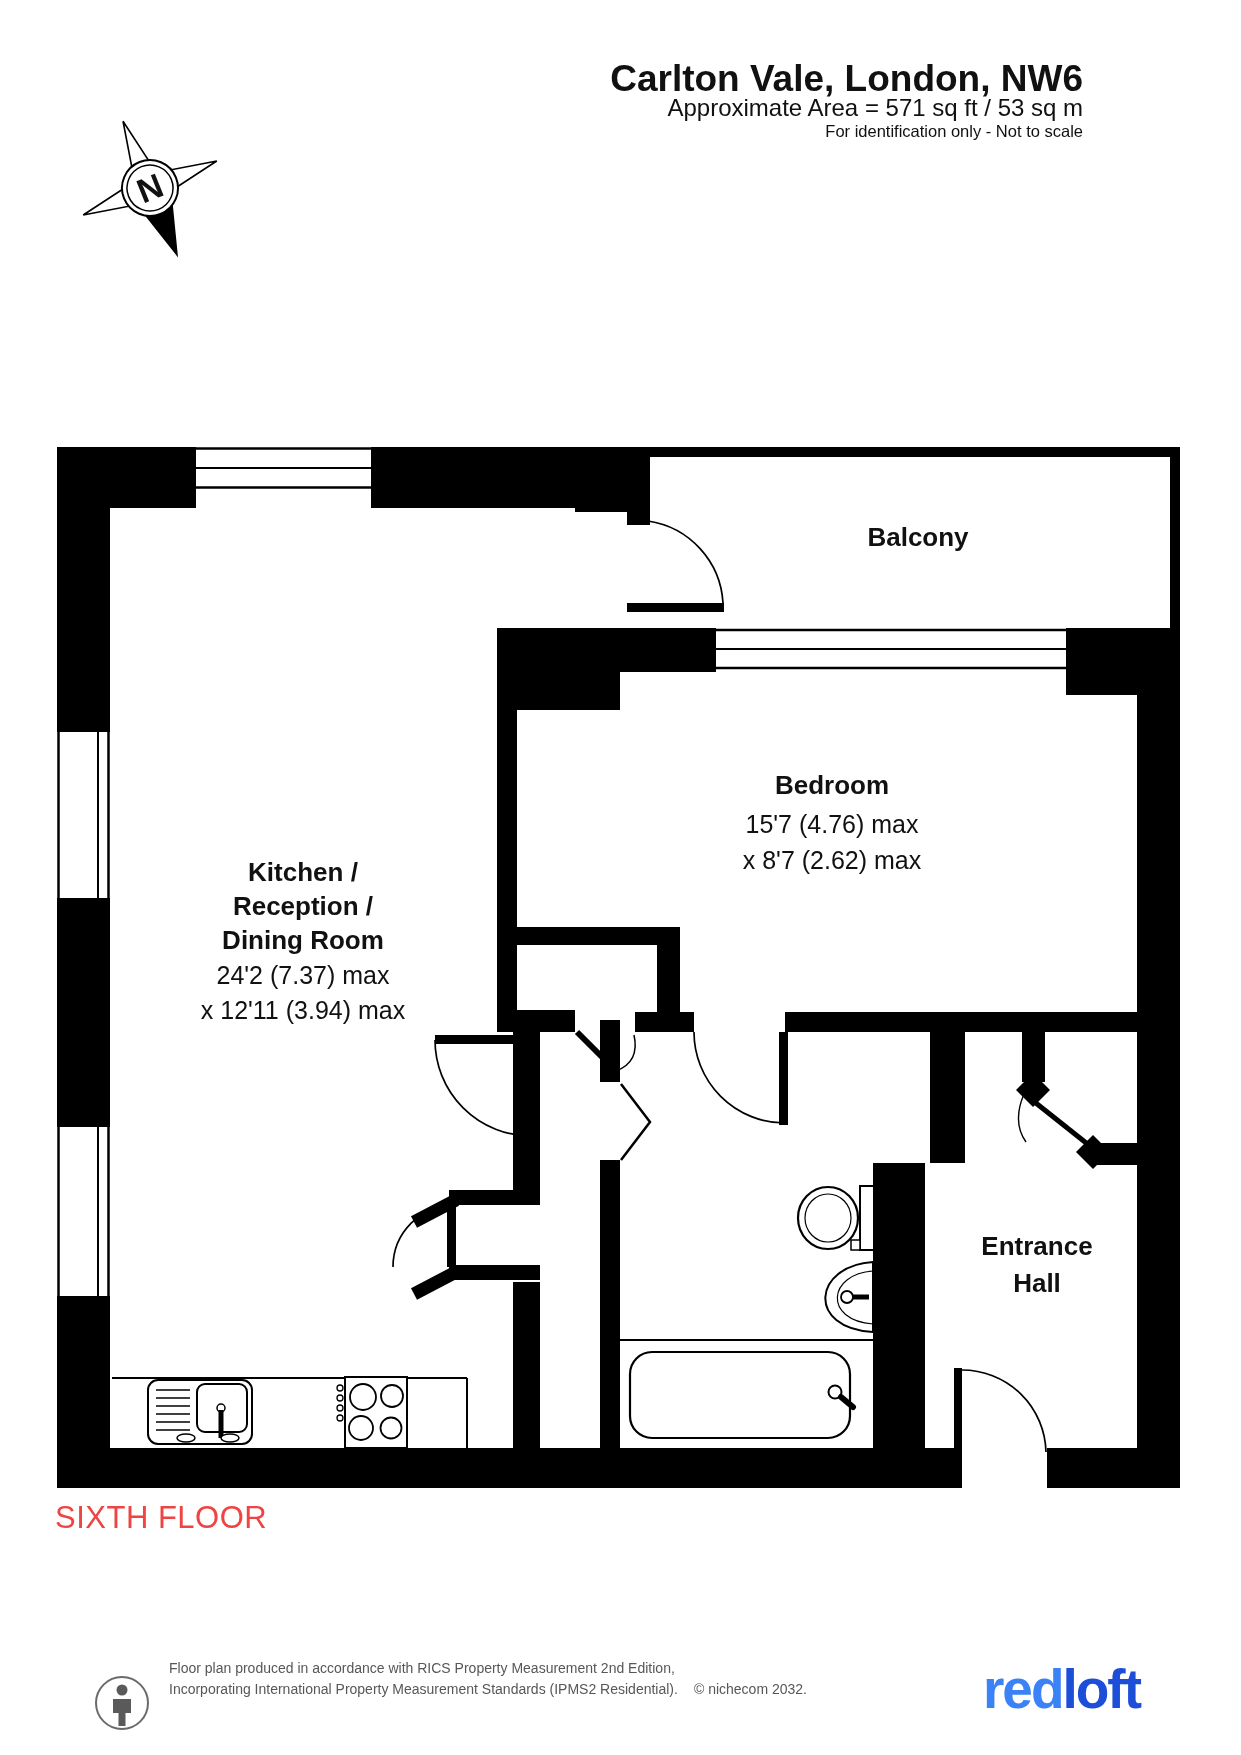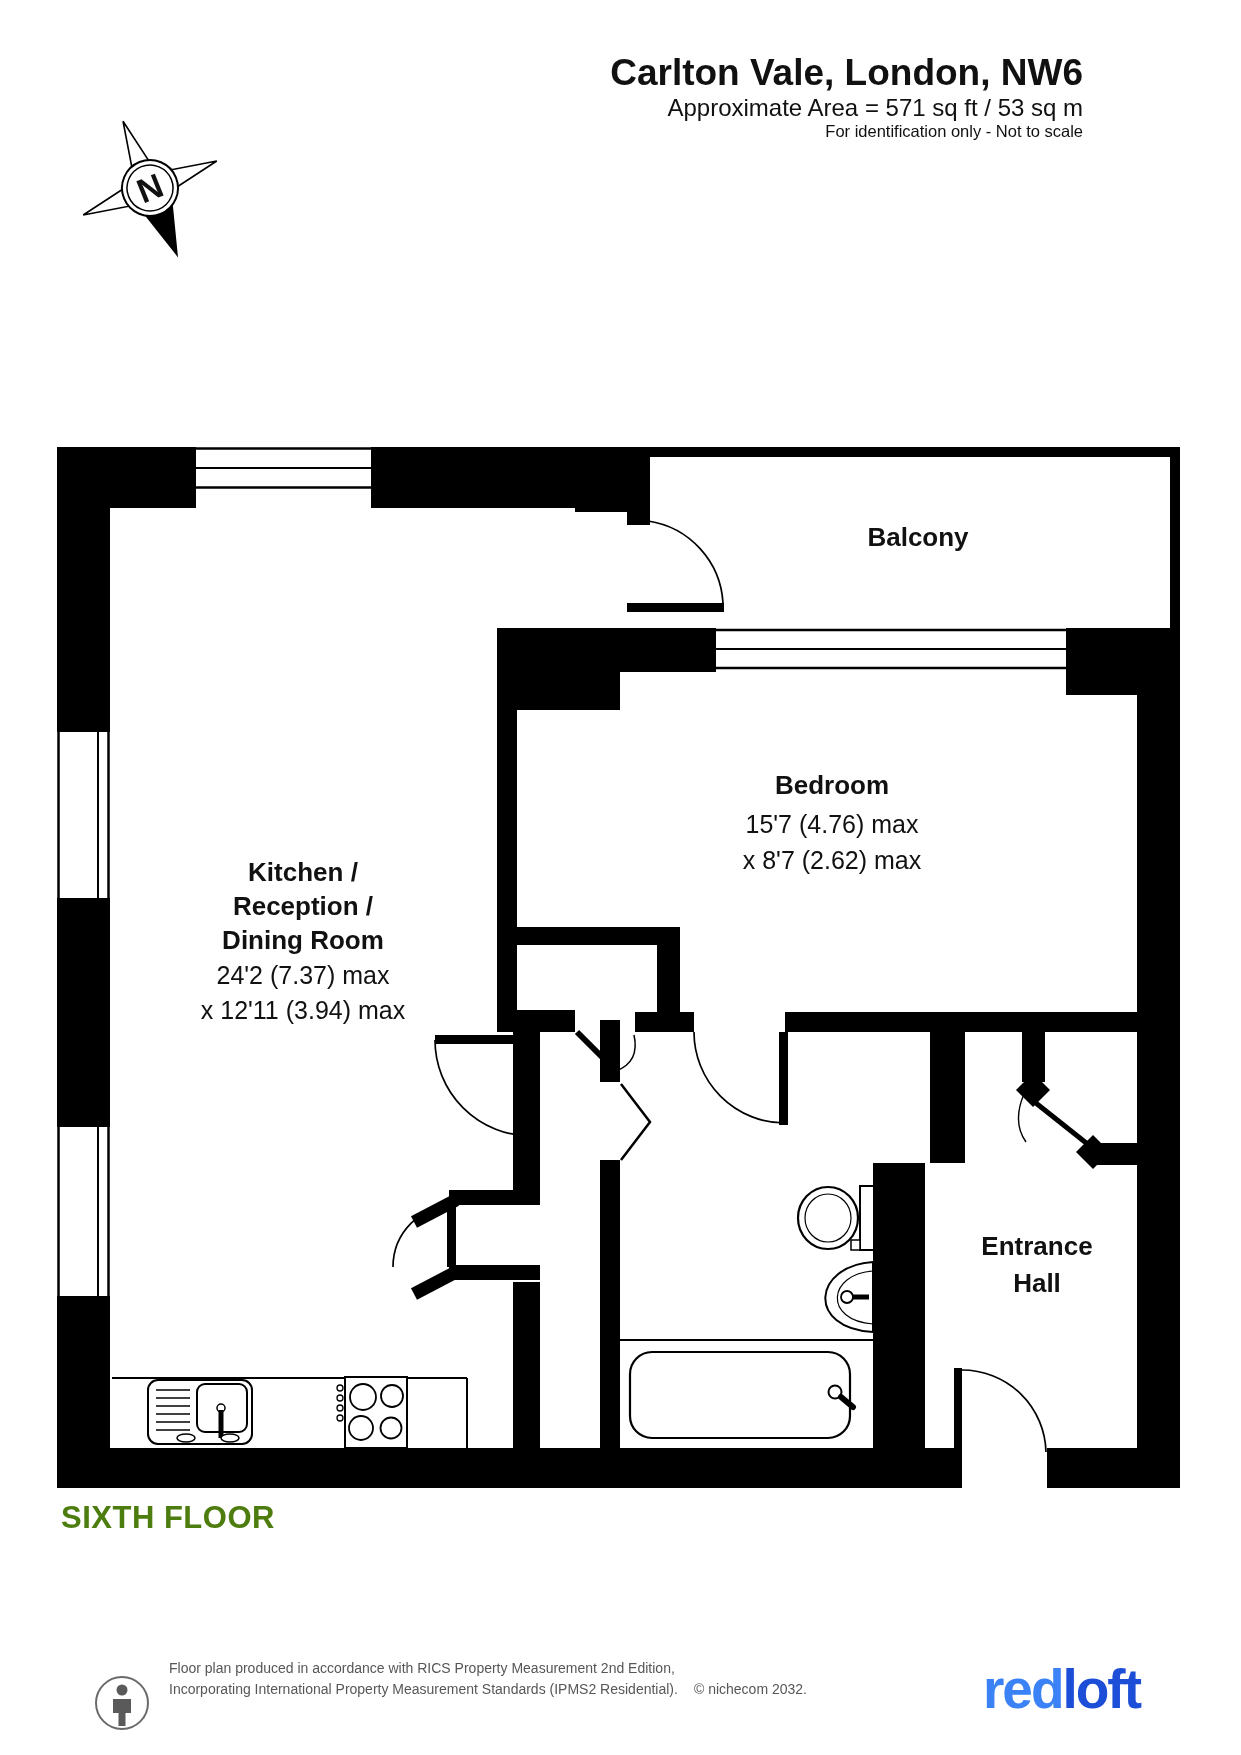--- a/index.html
+++ b/index.html
@@ -1,23 +1,23 @@
 <!DOCTYPE html>
 <html><head>
 <meta charset="utf-8">
 <style>
   html,body{margin:0;padding:0;background:#ffffff;}
   body{width:1241px;height:1755px;position:relative;font-family:"Liberation Sans",sans-serif;overflow:hidden;}
   .abs{position:absolute;}
   
-  #hdr-title{top:52px;right:158px;font-size:37px;font-weight:bold;color:#111;white-space:nowrap;}
+  #hdr-title{top:58px;right:158px;font-size:37px;font-weight:bold;color:#111;white-space:nowrap;}
   #hdr-area{top:94px;right:158px;font-size:24px;color:#111;white-space:nowrap;}
   #hdr-note{top:122px;right:158px;font-size:16.5px;color:#111;white-space:nowrap;}
   
-  #floor-label{left:61px;top:1500px;font-size:31px;font-weight:bold;color:#4d7c0f;letter-spacing:.5px;}
+  #floor-label{left:55px;top:1500px;font-size:31px;font-weight:normal;color:#ef4444;letter-spacing:.5px;}
   
   #footer-text{left:169px;top:1658px;font-size:14px;color:#575757;line-height:21.4px;white-space:nowrap;}
   #footer-text .cpy{margin-left:16px;}
   #footer-text .ref{margin-left:14px;}
   #logo{top:1657px;right:101px;font-size:55px;font-weight:bold;letter-spacing:-2px;white-space:nowrap;}
   #logo .lr{color:#3b82f6;} #logo .ll{color:#1d4ed8;}
   
   svg text{font-family:"Liberation Sans",sans-serif;fill:#111;}
   .room-name{font-size:26px;font-weight:bold;}
   .room-dim{font-size:25px;}

